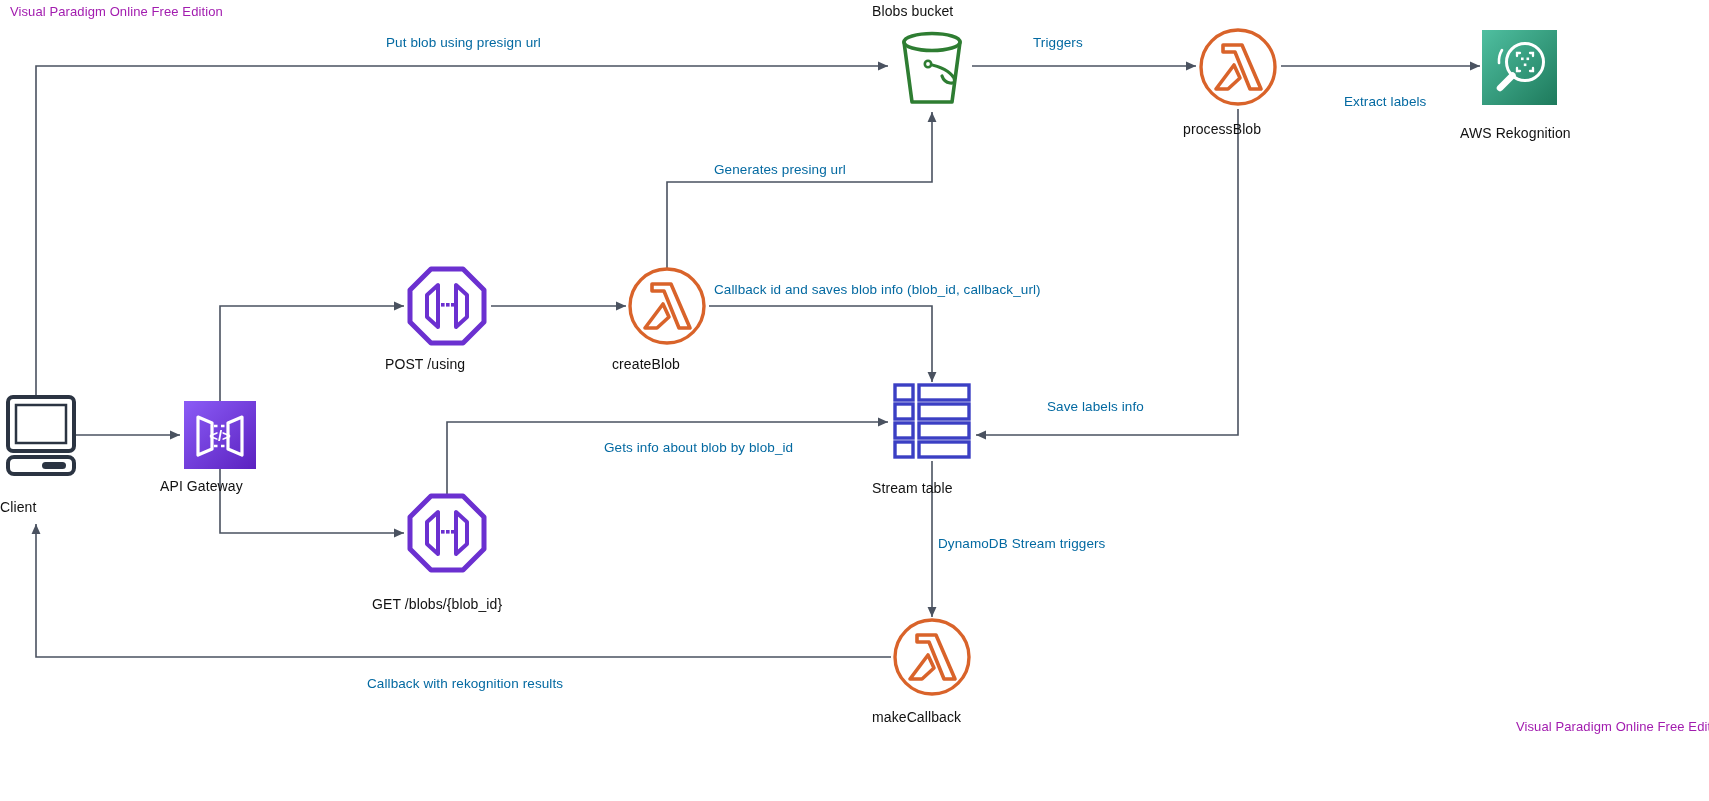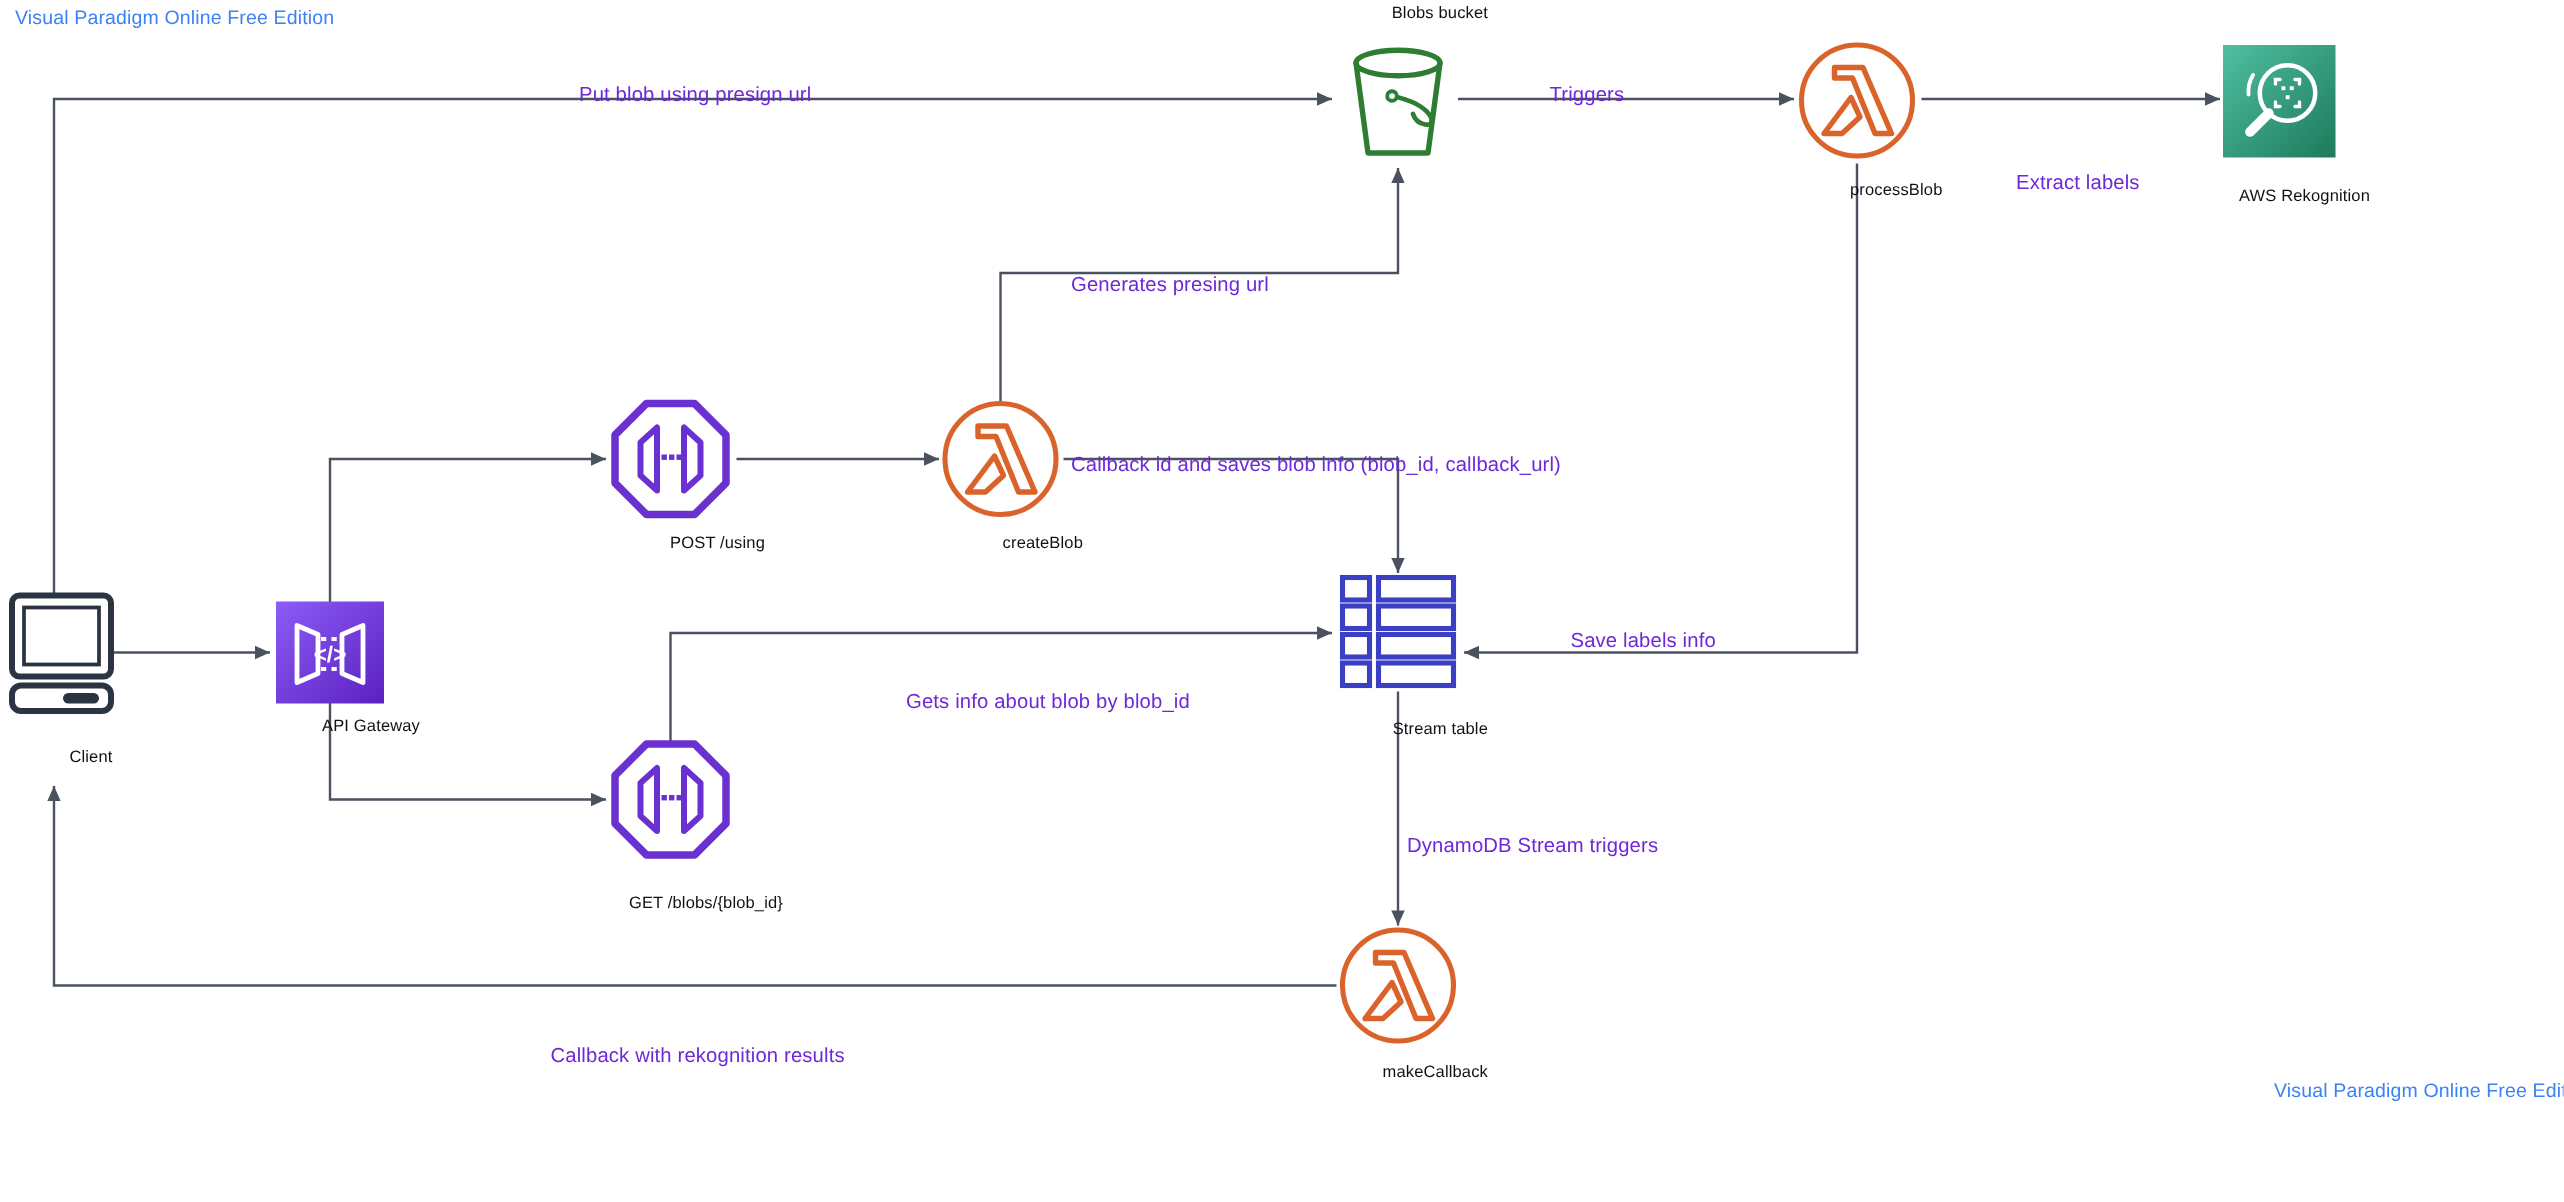--- a/index.html
+++ b/index.html
@@ -18,45 +18,44 @@
   #canvas {
     position: absolute;
     left: 0;
     top: 0;
     width: 1709px;
     height: 801px;
   }
   .wm {
     position: absolute;
     font-size: 13px;
-    color: #3b82f6;
+    color: #a21caf;
     white-space: nowrap;
     letter-spacing: 0.1px;
   }
   #wm-top { left: 10px; top: 4px; }
   #wm-bottom { left: 1516px; top: 719px; }
 
   .node {
     position: absolute;
   }
   .node-label {
     position: absolute;
-    font-size: 11px;
+    font-size: 14px;
     color: #111111;
     white-space: nowrap;
-    text-align: right;
+    text-align: left;
     letter-spacing: 0.1px;
   }
   .edge-label {
     position: absolute;
     font-size: 13.5px;
-    color: #6d28d9;
+    color: #0369a1;
     white-space: nowrap;
     letter-spacing: 0.1px;
-    margin-top: 20px;
   }
   svg.icon { display: block; overflow: visible; }
 </style>
 </head>
 <body>
 
 <svg id="canvas" viewBox="0 0 1709 801" xmlns="http://www.w3.org/2000/svg">
   <defs>
     <marker id="arrow" viewBox="0 0 10 10" refX="9" refY="5" markerWidth="7" markerHeight="7" orient="auto-start-reverse">
       <path d="M 0 1 L 9 5 L 0 9 z" fill="#4A5260"></path>

